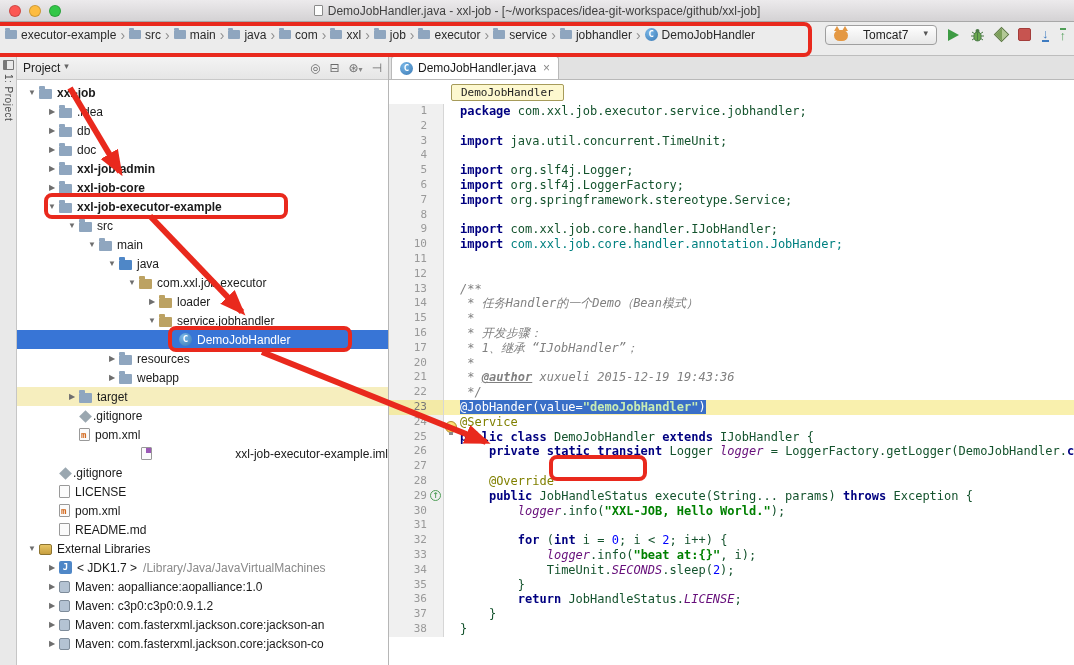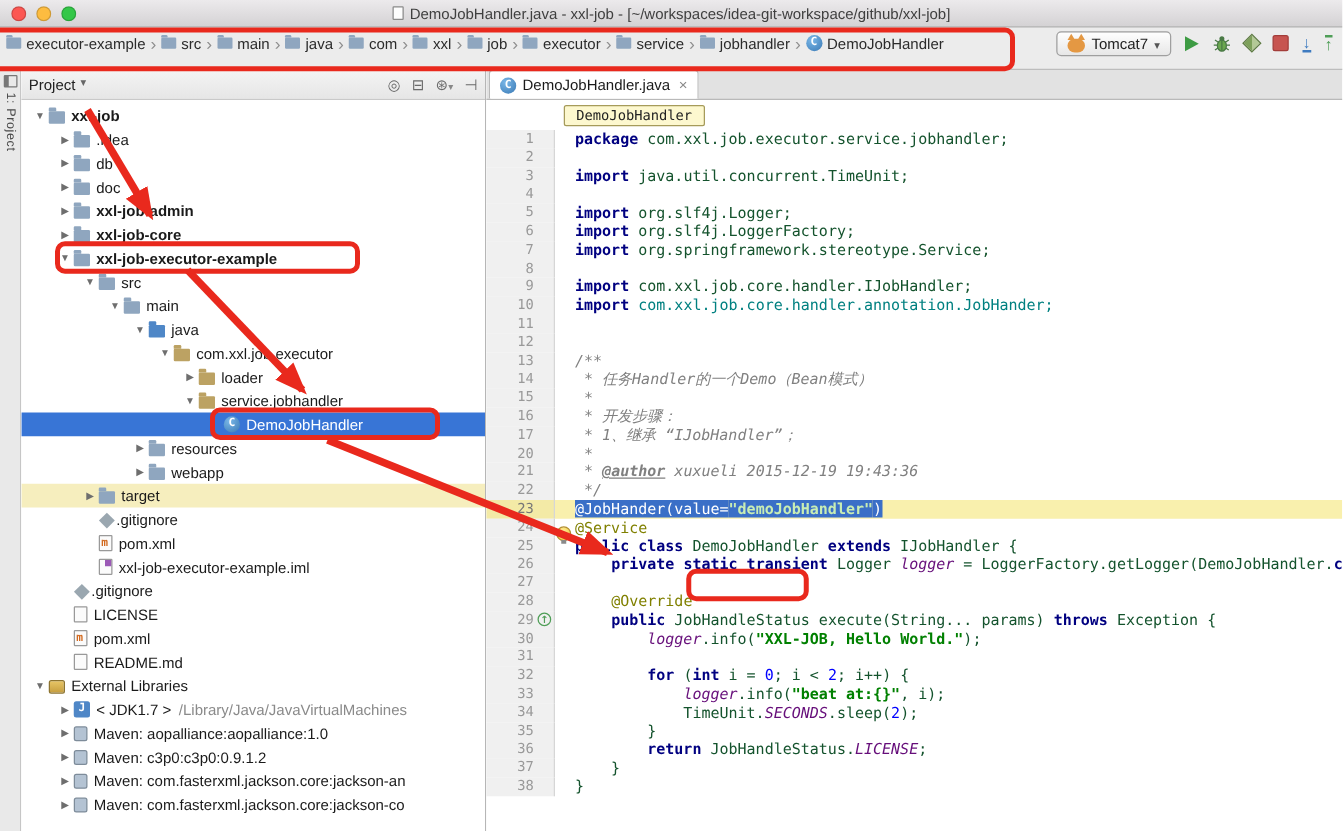--- a/index.html
+++ b/index.html
@@ -19,21 +19,21 @@
   .navbar{height:34px;background:#ececec;border-bottom:1px solid #bdbdbd;display:flex;align-items:center;padding:0 8px 8px 2px}
   .bc{flex:1;display:flex;align-items:center;overflow:hidden;white-space:nowrap}
   .bc-item{display:inline-flex;align-items:center;gap:4px;font-size:12px;color:#2b2b2b;padding:2px 3px;cursor:default}
   .bc-sep{color:#8f8f8f;font-size:14px;line-height:12px;padding:0 1px}
   .mini-folder{width:12px;height:9px;background:#8fa6bf;border-radius:1px;position:relative;flex:none}
   .mini-folder:before{content:"";position:absolute;top:-2px;left:0;width:5px;height:2px;background:#8fa6bf;border-radius:1px 1px 0 0}
   .mini-class{width:13px;height:13px;border-radius:50%;background:radial-gradient(circle at 35% 30%,#79b7e8,#3a79b4);color:#fff;font:bold 9px/13px "DejaVu Sans Mono",monospace;text-align:center;flex:none}
 
   
   .run-tools{display:flex;align-items:center;gap:11px;flex:none;padding-left:6px}
-  .combo{display:flex;align-items:flex-end;gap:5px;background:linear-gradient(#fefefe,#e7e7e7);border:1px solid #9f9f9f;border-radius:4px;padding:2px 8px;font-size:12px;color:#222}
+  .combo{display:flex;align-items:flex-start;gap:15px;background:linear-gradient(#fefefe,#e7e7e7);border:1px solid #9f9f9f;border-radius:4px;padding:2px 8px;font-size:12px;color:#222}
   .combo-caret{font-size:9px;color:#555}
   .tomcat{position:relative;width:14px;height:11px;background:#e49843;border-radius:50%/60%;margin-top:2px;flex:none}
   .tomcat:before,.tomcat:after{content:"";position:absolute;top:-4px;border-style:solid;border-width:0 3px 5px 3px;border-color:transparent transparent #e49843 transparent}
   .tomcat:before{left:0}.tomcat:after{right:0}
   .tb-play{width:0;height:0;border-left:11px solid #3d9b43;border-top:6px solid transparent;border-bottom:6px solid transparent}
   .tb-cov{width:11px;height:11px;background:linear-gradient(45deg,#7da05a 50%,#b3c996 50%);border:1px solid #5d7a42;transform:rotate(45deg)}
   .tb-stop{width:13px;height:13px;background:#c75450;border-radius:2px;border:1px solid #a33d3a}
   .tb-vcs-down{color:#3e7bc0;font-weight:bold;font-size:13px;border-bottom:2px solid #3e7bc0;line-height:12px}
   .tb-vcs-up{color:#4f9e57;font-weight:bold;font-size:13px;border-top:2px solid #4f9e57;line-height:12px}
 
@@ -323,21 +323,21 @@
           <div class="tree-row" style="padding-left: 48px;">
             <span class="tree-arrow"></span>
             <span class="ticon ticon-gitignore"></span>
             <span class="tree-label">.gitignore</span>
           </div>
           <div class="tree-row" style="padding-left: 48px;">
             <span class="tree-arrow"></span>
             <span class="ticon ticon-maven"></span>
             <span class="tree-label">pom.xml</span>
           </div>
-          <div class="tree-row" style="padding-left: 48px;">
+          <div class="tree-row" style="padding-left: 32px; justify-content: space-between;">
             <span class="tree-arrow"></span>
             <span class="ticon ticon-iml"></span>
             <span class="tree-label">xxl-job-executor-example.iml</span>
           </div>
           <div class="tree-row" style="padding-left: 28px;">
             <span class="tree-arrow"></span>
             <span class="ticon ticon-gitignore"></span>
             <span class="tree-label">.gitignore</span>
           </div>
           <div class="tree-row" style="padding-left: 28px;">

